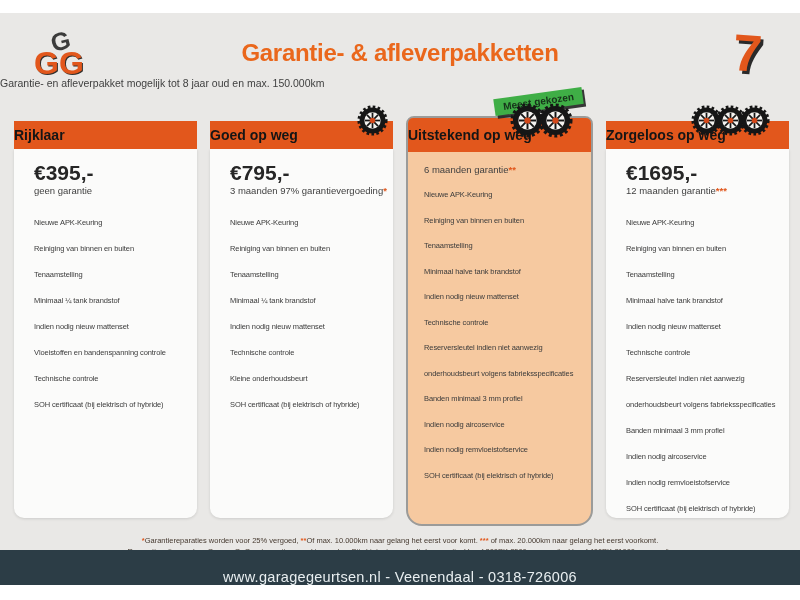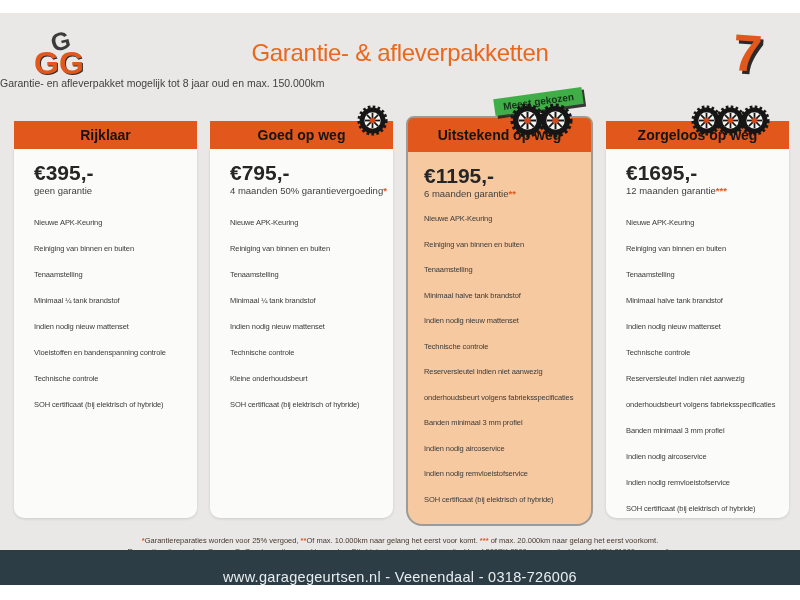--- a/index.html
+++ b/index.html
@@ -12,31 +12,31 @@
   .page{position:relative;width:800px;height:600px;background:#fff;overflow:hidden;}
   .canvas{position:absolute;left:0;top:13px;width:800px;height:537px;background:var(--page-bg);}
 
   
   .gg-logo{position:absolute;left:34px;top:18px;width:64px;height:60px;}
   .gg-logo span{position:absolute;font-weight:bold;line-height:1;}
   .g-top{left:17px;top:-2px;font-size:25px;color:#3b3b3b;transform:rotate(-14deg);}
   .g-a{left:0px;top:16px;font-size:32px;color:var(--accent);text-shadow:1px 1px 0 #31302e;}
   .g-b{left:25px;top:16px;font-size:32px;color:var(--accent);text-shadow:1px 1px 0 #31302e;}
   .title{position:absolute;left:0;top:26px;width:100%;margin:0;text-align:center;
-         font-size:24px;letter-spacing:-0.3px;font-weight:normal;color:#ea671c;}
+         font-size:24px;letter-spacing:-0.3px;font-weight:bold;color:#ea671c;}
   .subtitle{position:absolute;left:0;top:64px;width:100%;margin:0;text-align:left;
             font-size:10.5px;color:#3f3f3f;}
   .seven{position:absolute;right:38px;top:10px;font-size:52px;font-weight:bold;
          color:var(--accent);text-shadow:3px 3px 0 #2a2a2a;transform:rotate(4deg);}
 
   
   .packages{position:absolute;left:14px;top:103px;width:775px;display:flex;gap:13px;align-items:flex-start;}
   .card{position:relative;flex:1;margin-top:5px;}
   .card-header{position:relative;z-index:1;height:28px;background:var(--accent);
-               display:flex;align-items:center;justify-content:center;
+               display:flex;align-items:center;justify-content:flex-start;
                font-size:14px;font-weight:bold;color:#151515;}
   .card-body{background:#fbfbfa;height:369px;border-radius:0 0 10px 10px;
              padding:12px 4px 4px 20px;box-shadow:0 1px 3px rgba(0,0,0,.12);}
   .card.highlight{margin-top:0;border:2px solid #9b9b99;border-radius:8px 8px 16px 16px;
                   background:var(--highlight-bg);}
   .card.highlight .card-header{height:34px;border-radius:5px 5px 0 0;}
   .card.highlight .card-body{background:transparent;box-shadow:none;height:372px;border-radius:0 0 14px 14px;padding-left:16px;}
   .price{font-size:21px;line-height:24px;font-weight:bold;color:#262626;}
   .caption{font-size:9.5px;line-height:12px;color:#3f3f3f;white-space:nowrap;}
   .caption .em, .footnotes .em{color:#e0561b;font-weight:bold;}
@@ -113,21 +113,21 @@
                 <line x1="24.5" y1="11.5" x2="11.5" y2="24.5"></line>
               </g>
               <circle cx="18" cy="18" r="3.2" fill="#d4491a"></circle>
             </svg>
           </div>
           <header class="card-header">
             <span>Goed op weg</span>
           </header>
           <div class="card-body">
             <div class="price">€795,-</div>
-            <div class="caption"><span>4 maanden 50% garantievergoeding</span><span class="em">*</span></div>
+            <div class="caption"><span>3 maanden 97% garantievergoeding</span><span class="em">*</span></div>
             <ul class="features">
               <li>Nieuwe APK-Keuring</li>
               <li>Reiniging van binnen en buiten</li>
               <li>Tenaamstelling</li>
               <li>Minimaal ¼ tank brandstof</li>
               <li>Indien nodig nieuw mattenset</li>
               <li>Technische controle</li>
               <li>Kleine onderhoudsbeurt</li>
               <li>SOH certificaat (bij elektrisch of hybride)</li>
             </ul>
@@ -158,21 +158,20 @@
                 <line x1="11.5" y1="11.5" x2="24.5" y2="24.5"></line>
                 <line x1="24.5" y1="11.5" x2="11.5" y2="24.5"></line>
               </g>
               <circle cx="18" cy="18" r="3.2" fill="#d4491a"></circle>
             </svg>
           </div>
           <header class="card-header">
             <span>Uitstekend op weg</span>
           </header>
           <div class="card-body">
-            <div class="price">€1195,-</div>
             <div class="caption"><span>6 maanden garantie</span><span class="em">**</span></div>
             <ul class="features">
               <li>Nieuwe APK-Keuring</li>
               <li>Reiniging van binnen en buiten</li>
               <li>Tenaamstelling</li>
               <li>Minimaal halve tank brandstof</li>
               <li>Indien nodig nieuw mattenset</li>
               <li>Technische controle</li>
               <li>Reserversleutel indien niet aanwezig</li>
               <li>onderhoudsbeurt volgens fabrieksspecificaties</li>

